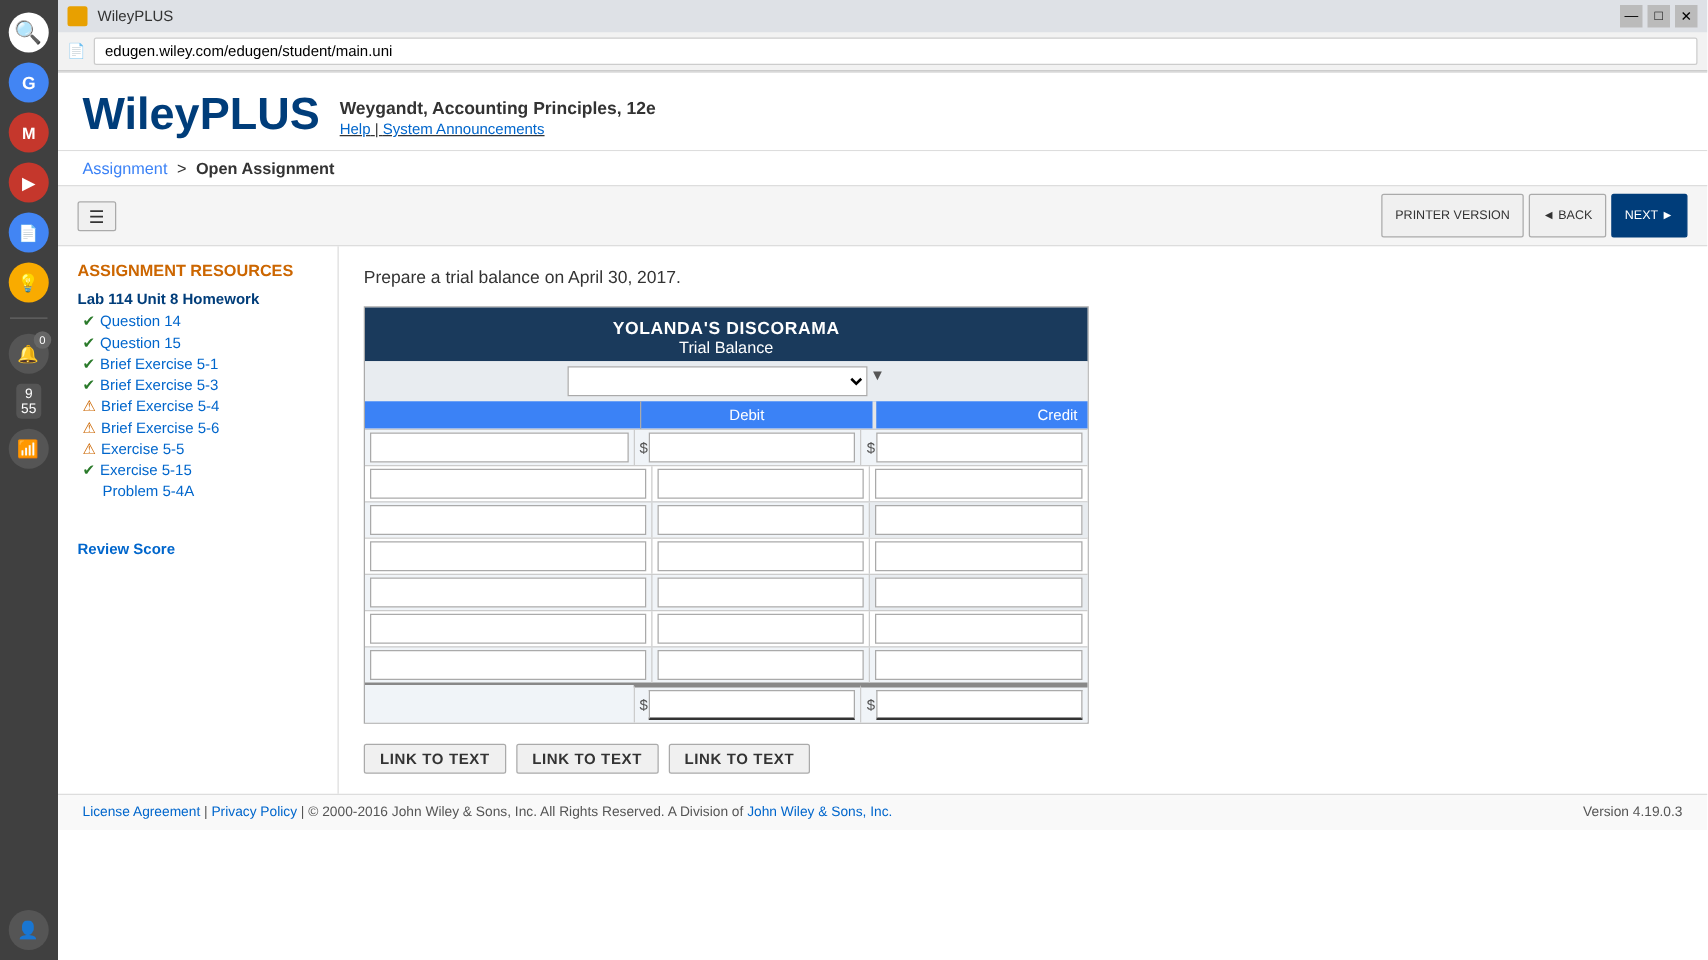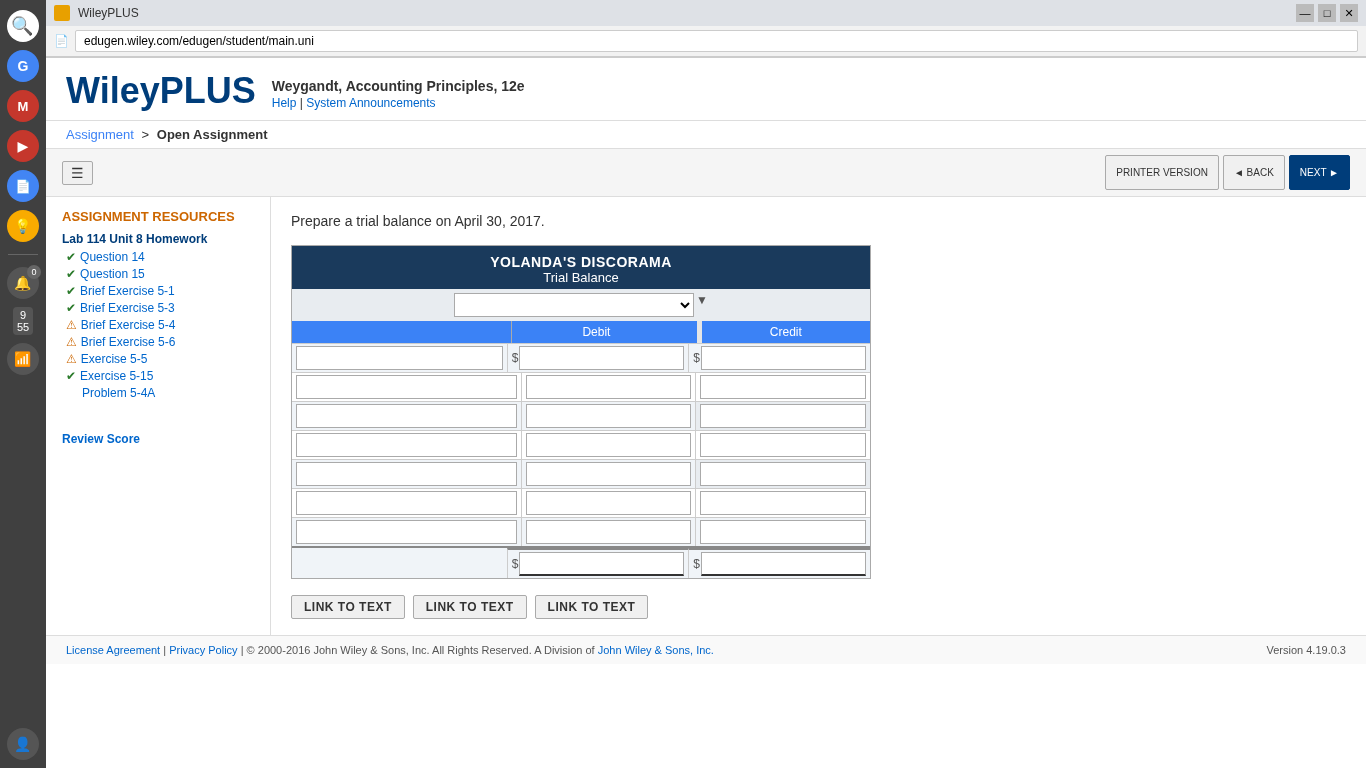--- a/index.html
+++ b/index.html
@@ -23,21 +23,21 @@
     .clock-widget { background: #555; border-radius: 4px; padding: 2px 4px; color: #fff; font-size: 10px; text-align: center; }
 
     
     .page-wrapper { margin-left: 46px; }
 
     
     .page-header { padding: 12px 20px 8px 20px; border-bottom: 1px solid #ddd; }
     .wiley-logo { font-size: 36px; font-weight: bold; color: #003d7a; display: inline-block; }
     .header-right { display: inline-block; vertical-align: top; margin-left: 16px; padding-top: 8px; }
     .header-book-title { font-size: 14px; color: #333; font-weight: bold; }
-    .header-links { font-size: 12px; margin-top: 2px; }
+    .header-links { font-size: 12px; margin-top: 2px; text-decoration: underline; }
     .header-links a { color: #0066cc; text-decoration: none; }
     .breadcrumb { font-size: 13px; padding: 6px 20px; background: #fff; }
     .breadcrumb a { color: #3b82f6; text-decoration: none; }
     .breadcrumb .separator { margin: 0 4px; }
     .breadcrumb .current { font-weight: bold; }
 
     
     .toolbar { display: flex; align-items: center; justify-content: flex-end; padding: 6px 16px; background: #f5f5f5; border-bottom: 1px solid #ddd; border-top: 1px solid #ddd; gap: 4px; }
     .toolbar-left { margin-right: auto; }
     .toolbar-btn { border: 1px solid #aaa; background: #f0f0f0; padding: 11px 10px; font-size: 10px; cursor: pointer; border-radius: 2px; color: #333; }
@@ -64,21 +64,21 @@
     
     .trial-balance-container { border: 1px solid #aaa; max-width: 580px; }
     .tb-header { background: #1a3a5c; color: #fff; text-align: center; padding: 8px 0 4px 0; }
     .tb-header-title { font-size: 14px; font-weight: bold; letter-spacing: 0.5px; }
     .tb-header-sub { font-size: 13px; }
     .tb-dropdown-row { background: #e8ecf0; padding: 4px 8px; display: flex; justify-content: center; }
     .tb-dropdown { width: 240px; padding: 3px 6px; border: 1px solid #aaa; background: #fff; font-size: 12px; }
     .tb-col-headers { display: flex; background: #3b82f6; color: #fff; font-size: 12px; }
     .tb-col-label { flex: 2; padding: 4px 8px; }
     .tb-col-debit { flex: 1.5; text-align: center; padding: 4px 8px; border-left: 1px solid #aaa; }
-    .tb-col-credit { flex: 1.5; text-align: center; padding: 4px 8px; border-left: 5px solid #e5e5e5; margin-left: 16px; }
+    .tb-col-credit { flex: 1.5; text-align: right; padding: 4px 8px; border-left: 3px solid #e5e5e5; margin-left: 16px; }
     .tb-row { display: flex; border-top: 1px solid #ccc; background: #fff; }
     .tb-row:nth-child(even) { background: #f0f4f8; }
     .tb-cell { flex: 2; padding: 2px 4px; }
     .tb-cell input { width: 100%; border: 1px solid #aaa; padding: 2px 4px; font-size: 12px; height: 24px; background: #fff; }
     .tb-cell-amount { flex: 1.5; padding: 2px 4px; display: flex; align-items: center; gap: 1px; border-left: 1px solid #ccc; }
     .tb-cell-amount span { font-size: 12px; color: #555; }
     .tb-cell-amount input { flex: 1; border: 1px solid #aaa; padding: 2px 4px; font-size: 12px; height: 24px; background: #fff; }
     .tb-totals-row { display: flex; border-top: 2px solid #888; background: #f0f4f8; }
     .tb-totals-cell { flex: 2; padding: 2px 4px; }
     .tb-totals-amount { flex: 1.5; padding: 2px 4px; display: flex; align-items: center; gap: 1px; border-left: 1px solid #ccc; border-top: 2px solid #888; }

